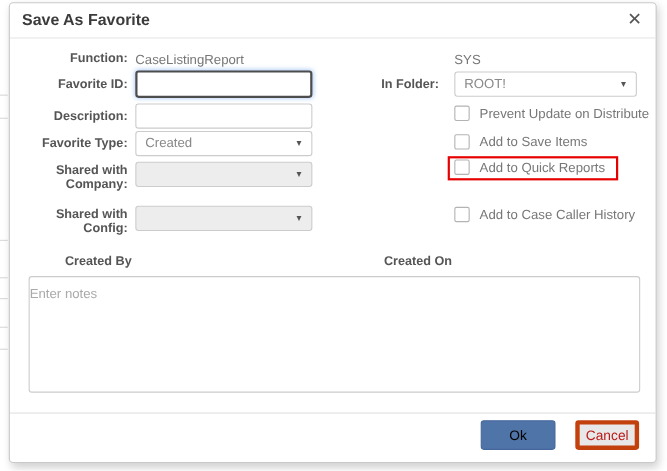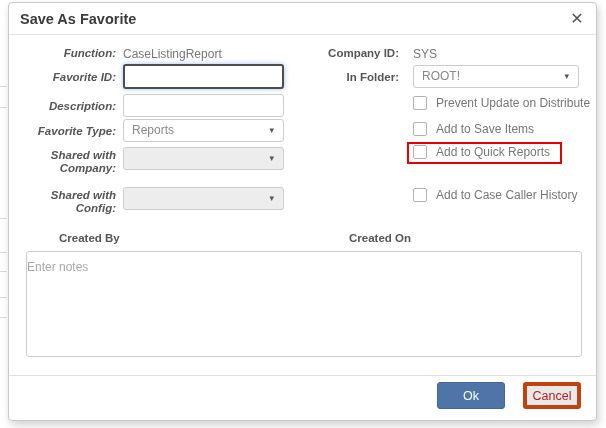--- a/index.html
+++ b/index.html
@@ -37,21 +37,21 @@
     font-size: 16px; color: #555; cursor: pointer;
     width: 20px; height: 20px; text-align: center; line-height: 20px;
   }
 
   
   .f-label {
     position: absolute; width: 100px; text-align: right;
     font-size: 11.5px; font-weight: bold; color: #555;
     line-height: 13px;
   }
-  .f-label.left  { left: 7px; font-style: italic; }
+  .f-label.left  { left: 7px; }
   .f-label.right { left: 290px; }
 
   .f-value {
     position: absolute; font-size: 12px; color: #777;
   }
 
   .txt-input {
     position: absolute; left: 114px; width: 161px; height: 23px;
     border: 1px solid #ccc; border-radius: 3px;
     font-family: inherit; font-size: 12px; color: #555; padding: 0 8px;
@@ -112,21 +112,21 @@
     position: absolute; left: 0; right: 0; top: 372px;
     border-top: 1px solid #e0e0e0;
   }
   .btn {
     position: absolute; top: 379px; height: 27px;
     border-radius: 3px; font-family: inherit; font-size: 12.5px;
     cursor: pointer; text-align: center;
   }
   .btn-ok {
     left: 428px; width: 68px;
-    background: #4f74a8; border: 1px solid #44669a; color: #ffffff;
+    background: #4f74a8; border: 1px solid #44669a; color: #000000;
   }
   .btn-cancel {
     left: 514px; width: 58px;
     background: #e8e8e8; border: 4px solid #c2410c; color: #b91c1c;
   }
 </style>
 </head>
 <body>
 
 <div class="stage">
@@ -142,21 +142,20 @@
   <div class="dialog">
 
     <div class="dlg-header">
       <div class="dlg-title">Save As Favorite</div>
       <div class="dlg-close">✕</div>
     </div>
 
     <div class="f-label left" style="top:44px">Function:</div>
     <div class="f-value" style="left:114px; top:44px">CaseListingReport</div>
 
-    <div class="f-label right" style="top:44px">Company ID:</div>
     <div class="f-value" style="left:404px; top:44px">SYS</div>
 
     <div class="f-label left" style="top:68px">Favorite ID:</div>
     <input class="txt-input focused" style="top: 61px;" type="text" value="">
 
     <div class="f-label right" style="top:68px">In Folder:</div>
     <div class="select col-right" style="top:62px">
       <span>ROOT!</span>
       <span class="arrow">▾</span>
     </div>
@@ -169,21 +168,21 @@
     <div class="f-label left" style="top:97px">Description:</div>
     <input class="txt-input" style="top: 91px;" type="text" value="">
 
     <div class="cb-row" style="top:119px">
       <span class="cb-box"></span>
       <span class="cb-label">Add to Save Items</span>
     </div>
 
     <div class="f-label left" style="top:122px">Favorite Type:</div>
     <div class="select col-left" style="top:116px">
-      <span>Reports</span>
+      <span>Created</span>
       <span class="arrow">▾</span>
     </div>
 
     <div class="cb-highlight" style="top:139px">
       <span class="cb-box"></span>
       <span class="cb-label">Add to Quick Reports</span>
     </div>
 
     <div class="f-label left" style="top:146px">Shared with Company:</div>
     <div class="select col-left disabled" style="top:144px">

